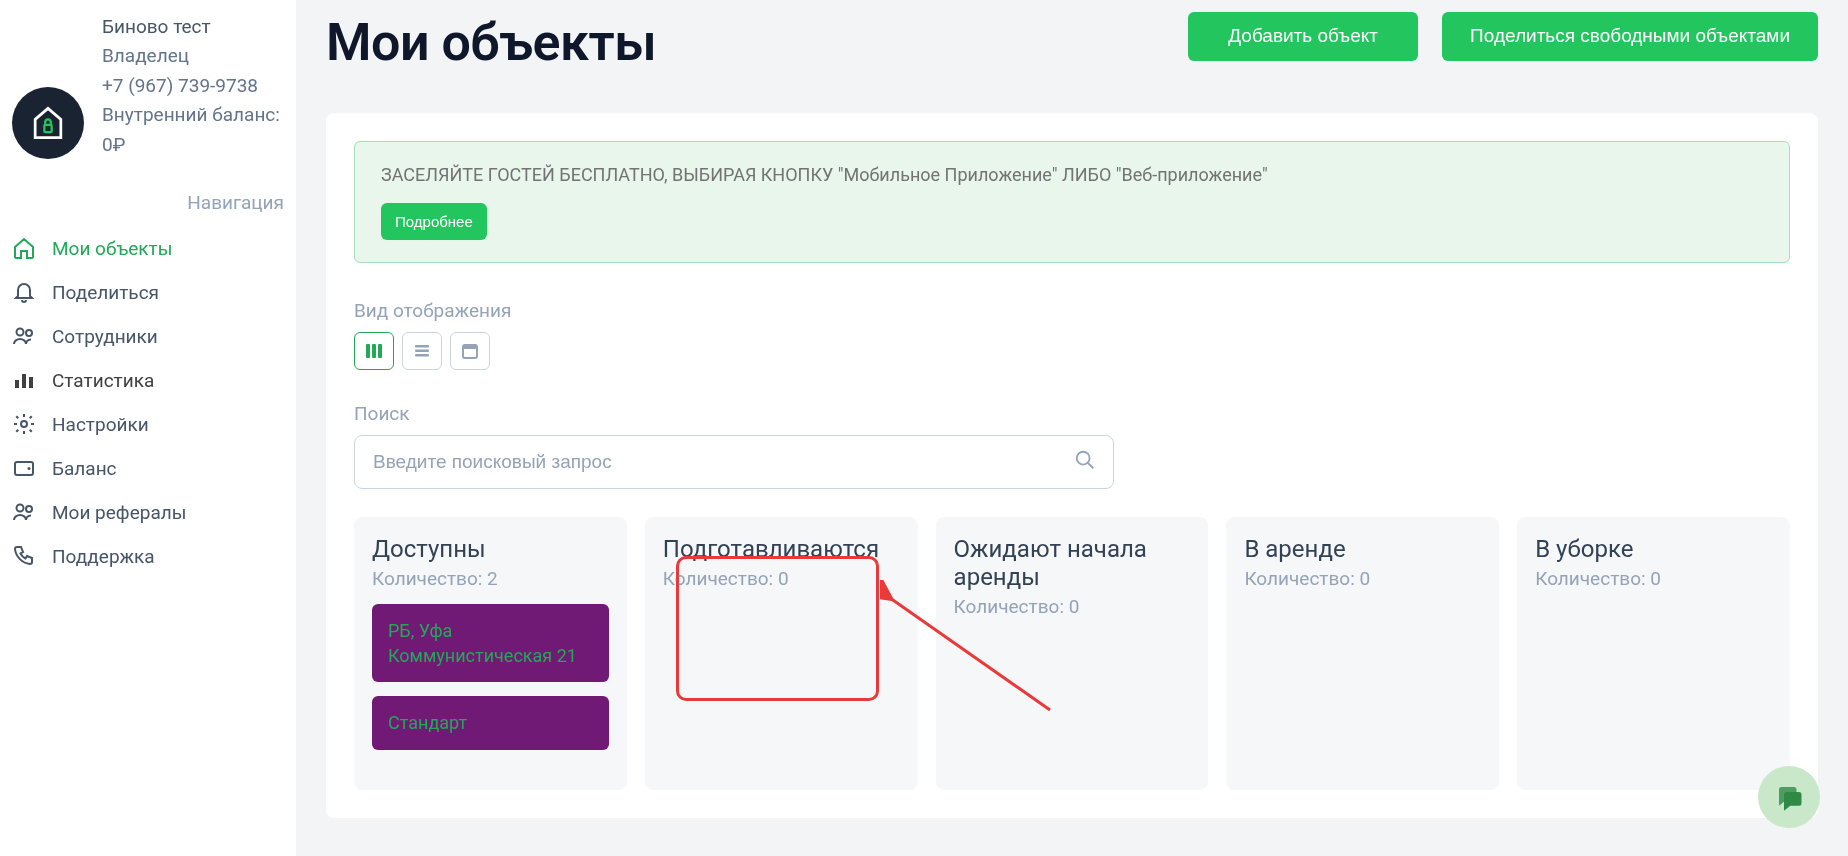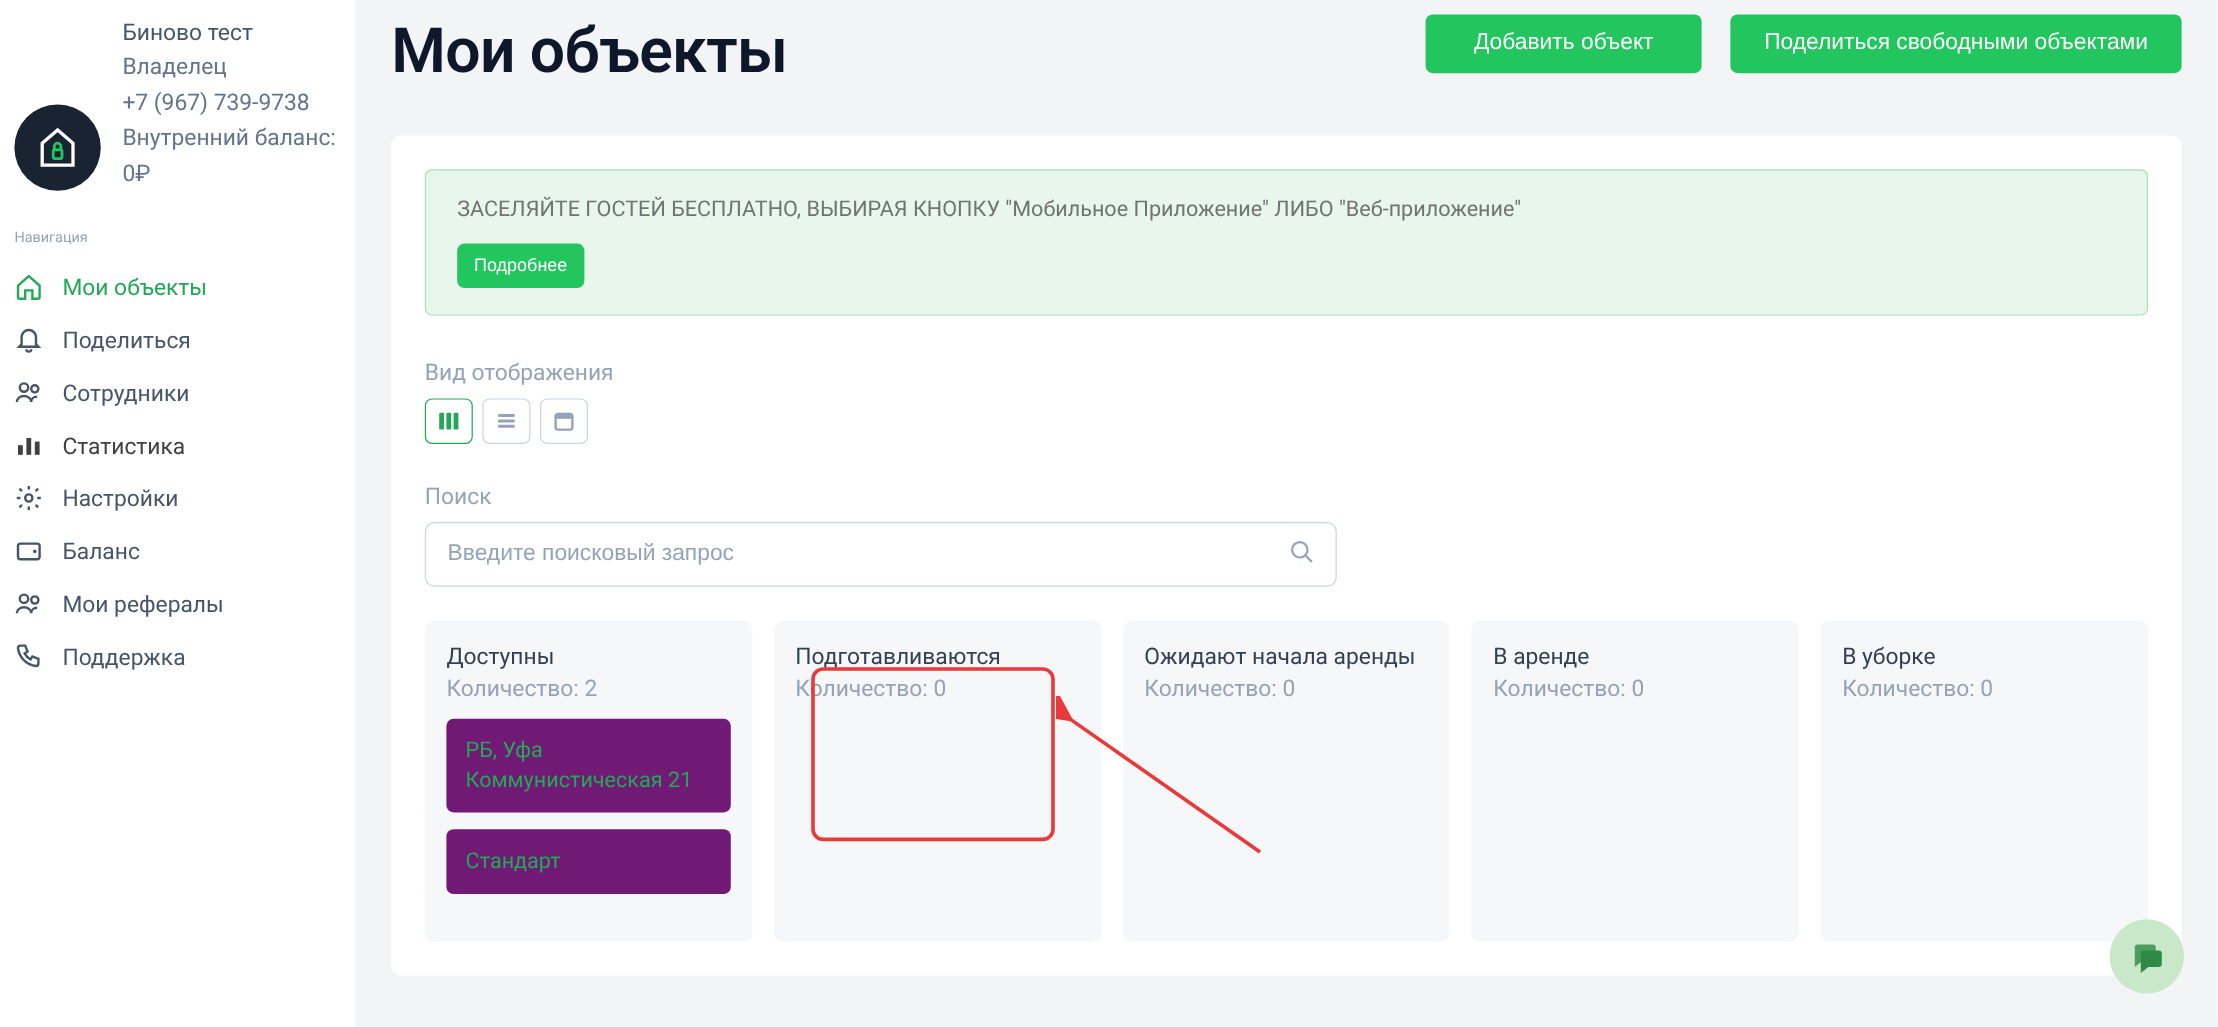--- a/index.html
+++ b/index.html
@@ -33,22 +33,23 @@
   align-items: center;
   justify-content: center;
   flex-shrink: 0;
   margin-right: 18px;
 }
 .avatar svg { width: 44px; height: 44px; }
 .user-info { color: #64748b; font-size: 19px; line-height: 1.55; }
 .user-info .name { color: #475569; font-size: 19px; }
 .nav-title {
   color: #94a3b8;
-  font-size: 12px;
+  font-size: 19px;
   padding: 8px 12px 12px 12px;
+  text-align: right;
 }
 .nav-item {
   display: flex;
   align-items: center;
   padding: 10px 12px;
   cursor: pointer;
   color: #475569;
   font-size: 19px;
 }
 .nav-item .nav-icon {
@@ -165,21 +166,21 @@
   gap: 18px;
   margin-top: 28px;
 }
 .col {
   flex: 1;
   background: #f5f7f9;
   border-radius: 8px;
   padding: 18px 18px 40px 18px;
   min-height: 220px;
 }
-.col-title { font-size: 19px; color: #334155; margin-bottom: 4px; }
+.col-title { font-size: 24px; color: #334155; margin-bottom: 4px; }
 .col-count { color: #94a3b8; font-size: 19px; }
 .card {
   background: #701a75;
   border-radius: 6px;
   padding: 14px 16px;
   margin-top: 14px;
   color: #22a856;
   font-size: 18px;
   line-height: 1.4;
   cursor: pointer;

